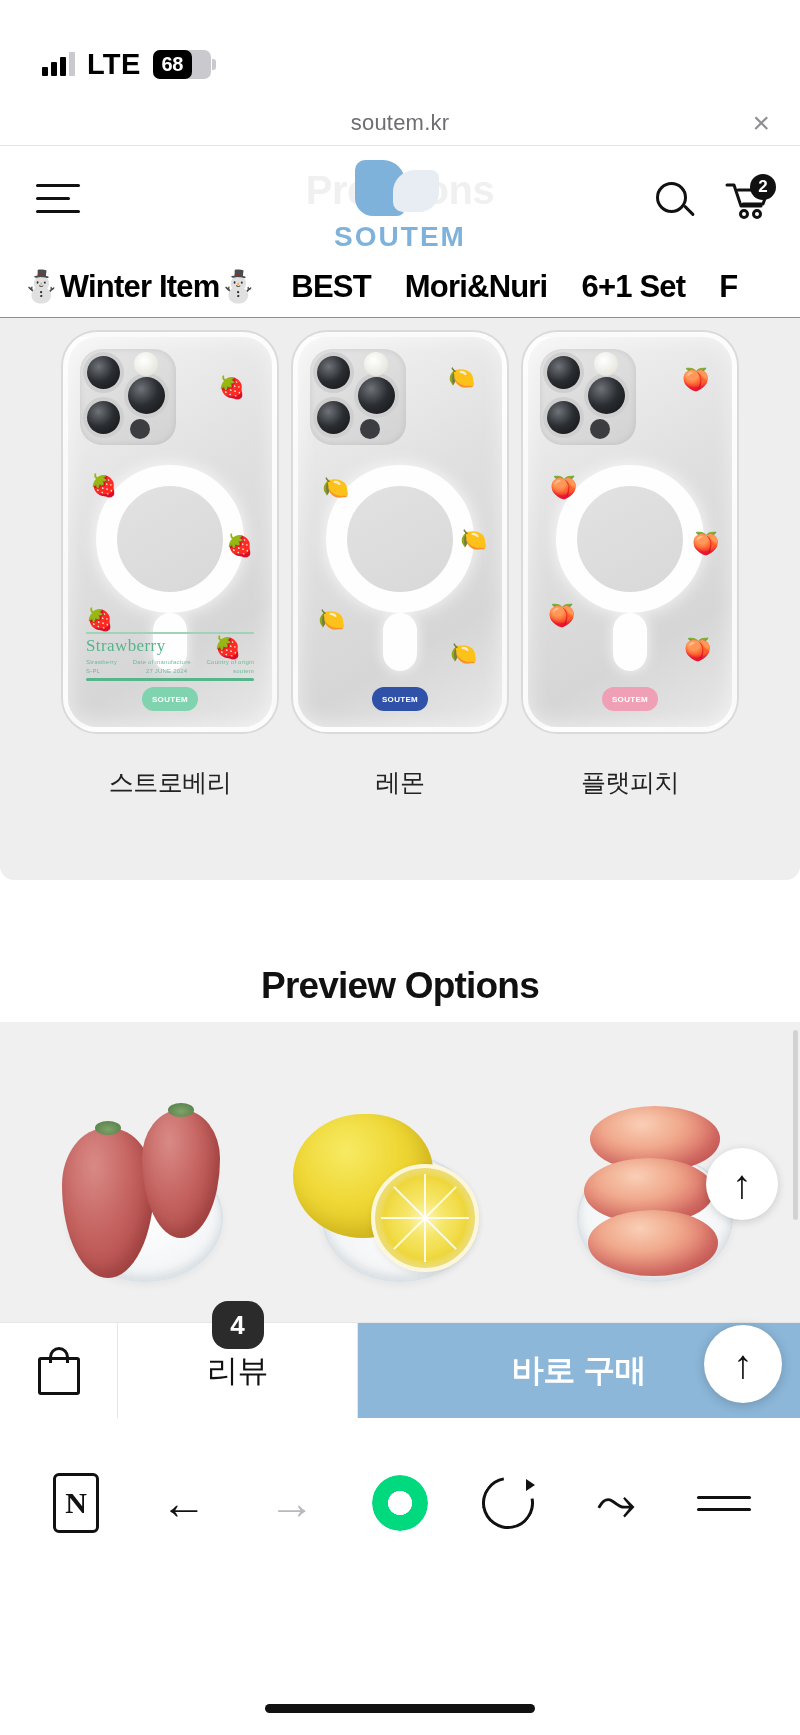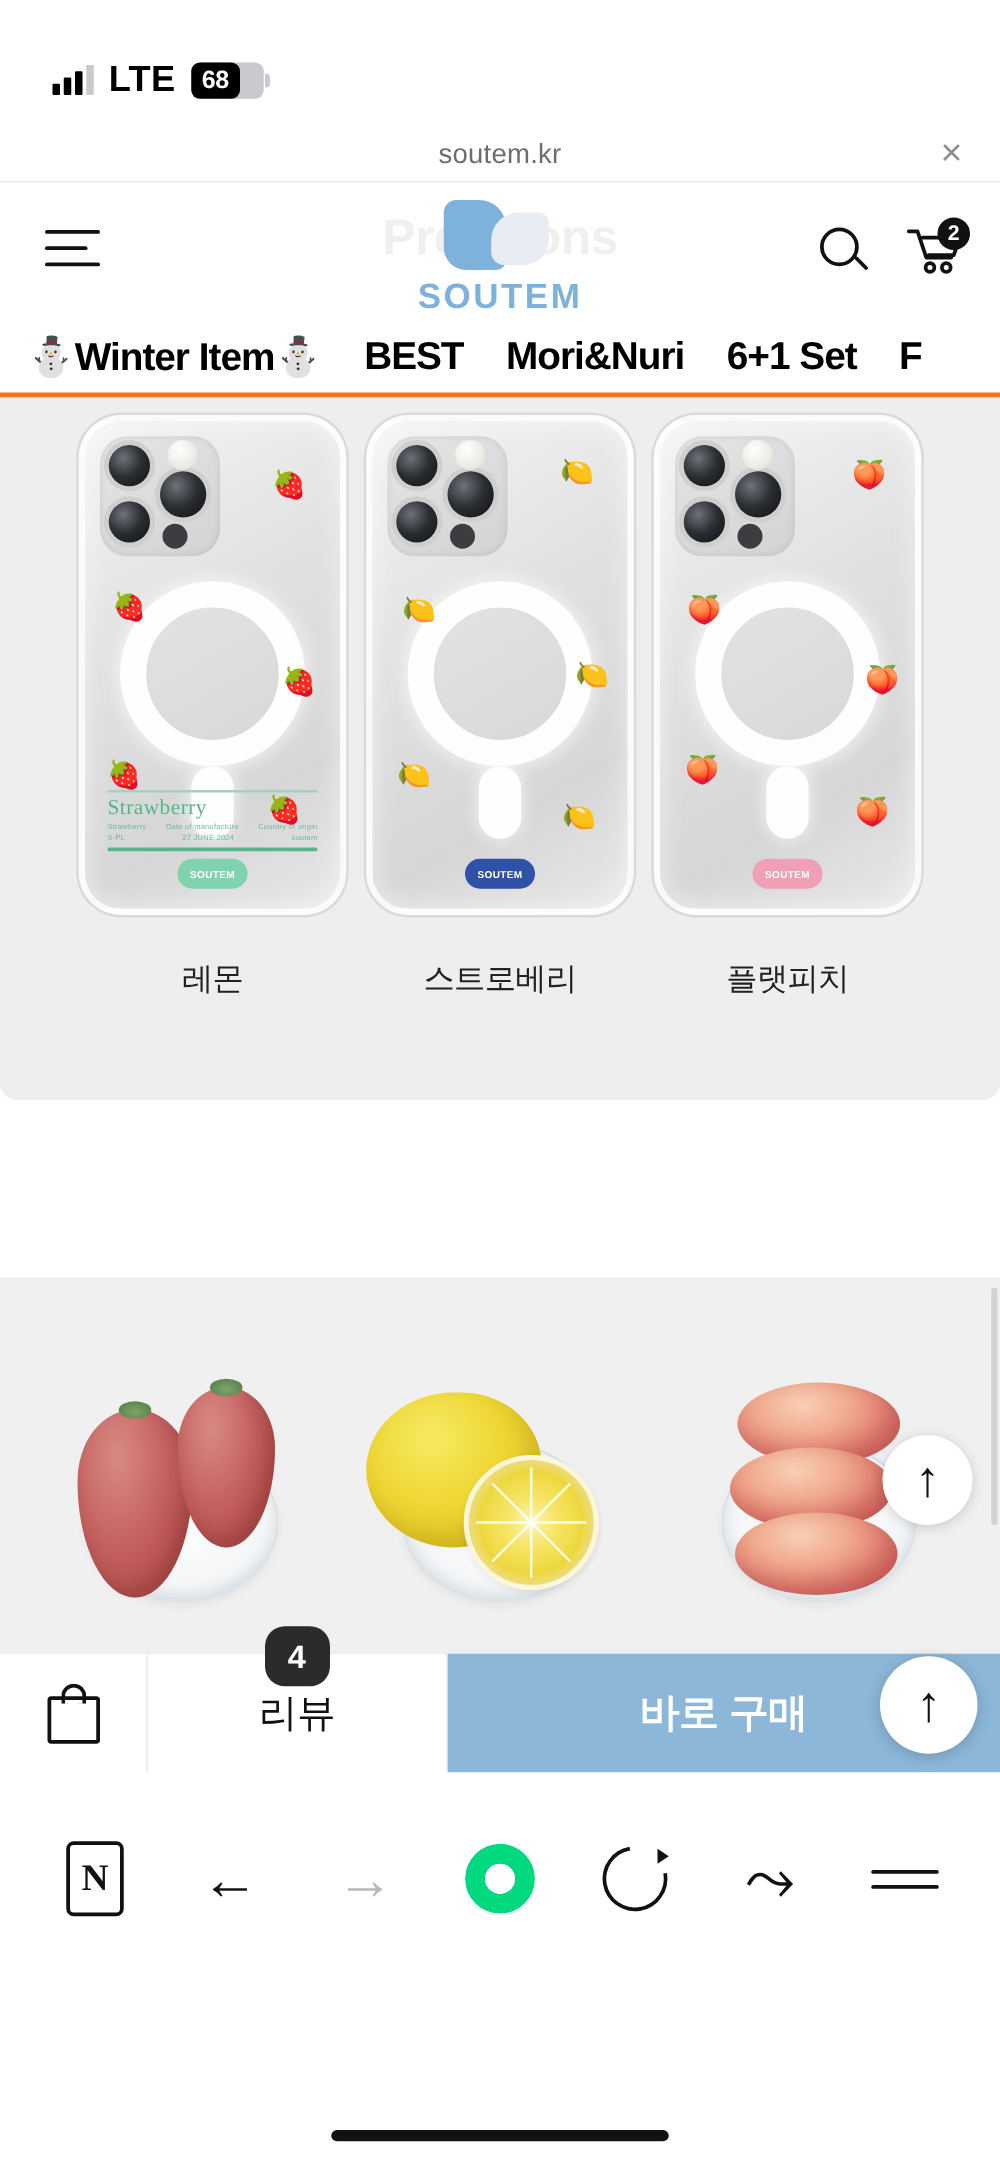--- a/index.html
+++ b/index.html
@@ -100,21 +100,21 @@
     position:absolute; right:-4px; top:-6px;
     min-width:26px; height:26px; border-radius:13px; background:#111; color:#fff;
     font-size:17px; font-weight:700; display:flex; align-items:center; justify-content:center;
     padding:0 5px;
   }
 
   
   .navtabs {
     position:absolute; top:256px; left:0; width:800px; height:62px;
     display:flex; align-items:center; gap:34px; padding-left:22px;
-    background:#fff; border-bottom:4px solid #f97316; overflow:hidden; white-space:nowrap;
+    background:#fff; border-bottom:1px solid #f97316; overflow:hidden; white-space:nowrap;
   }
   .navtab { font-size:31px; font-weight:800; color:#000; letter-spacing:-0.8px; flex:none; }
 
   
   .panel {
     position:absolute; top:318px; left:0; width:800px; height:562px;
     background:#eeeeee; border-radius:0 0 14px 14px; overflow:hidden;
   }
   .cases { position:absolute; top:14px; left:0; width:800px; display:flex; justify-content:center; gap:16px; }
   .case {
@@ -449,26 +449,27 @@
         <span class="fruit" style="left:154px; top:32px;">🍑</span>
         <span class="fruit" style="left:22px; top:140px;">🍑</span>
         <span class="fruit" style="left:164px; top:196px;">🍑</span>
         <span class="fruit" style="left:20px; top:268px;">🍑</span>
         <span class="fruit" style="left:156px; top:302px;">🍑</span>
         <div class="stamp" style="background:#f0a0b4;">SOUTEM</div>
       </div>
     </div>
 
     <div class="capnames">
+      <div class="capname">스트로베리</div>
       <div class="capname">레몬</div>
-      <div class="capname">스트로베리</div>
       <div class="capname">플랫피치</div>
     </div>
   </div>
 
+  <div class="section-title">Preview Options</div>
 
   <div class="photostrip">
 
     <div class="photoitem" style="left:30px;">
       <span class="plate"></span>
       <span class="berry" style="left:32px; top:36px; width:92px; height:150px;"></span>
       <span class="berry" style="left:112px; top:18px; width:78px; height:128px;"></span>
     </div>
 
     <div class="photoitem" style="left:285px;">

